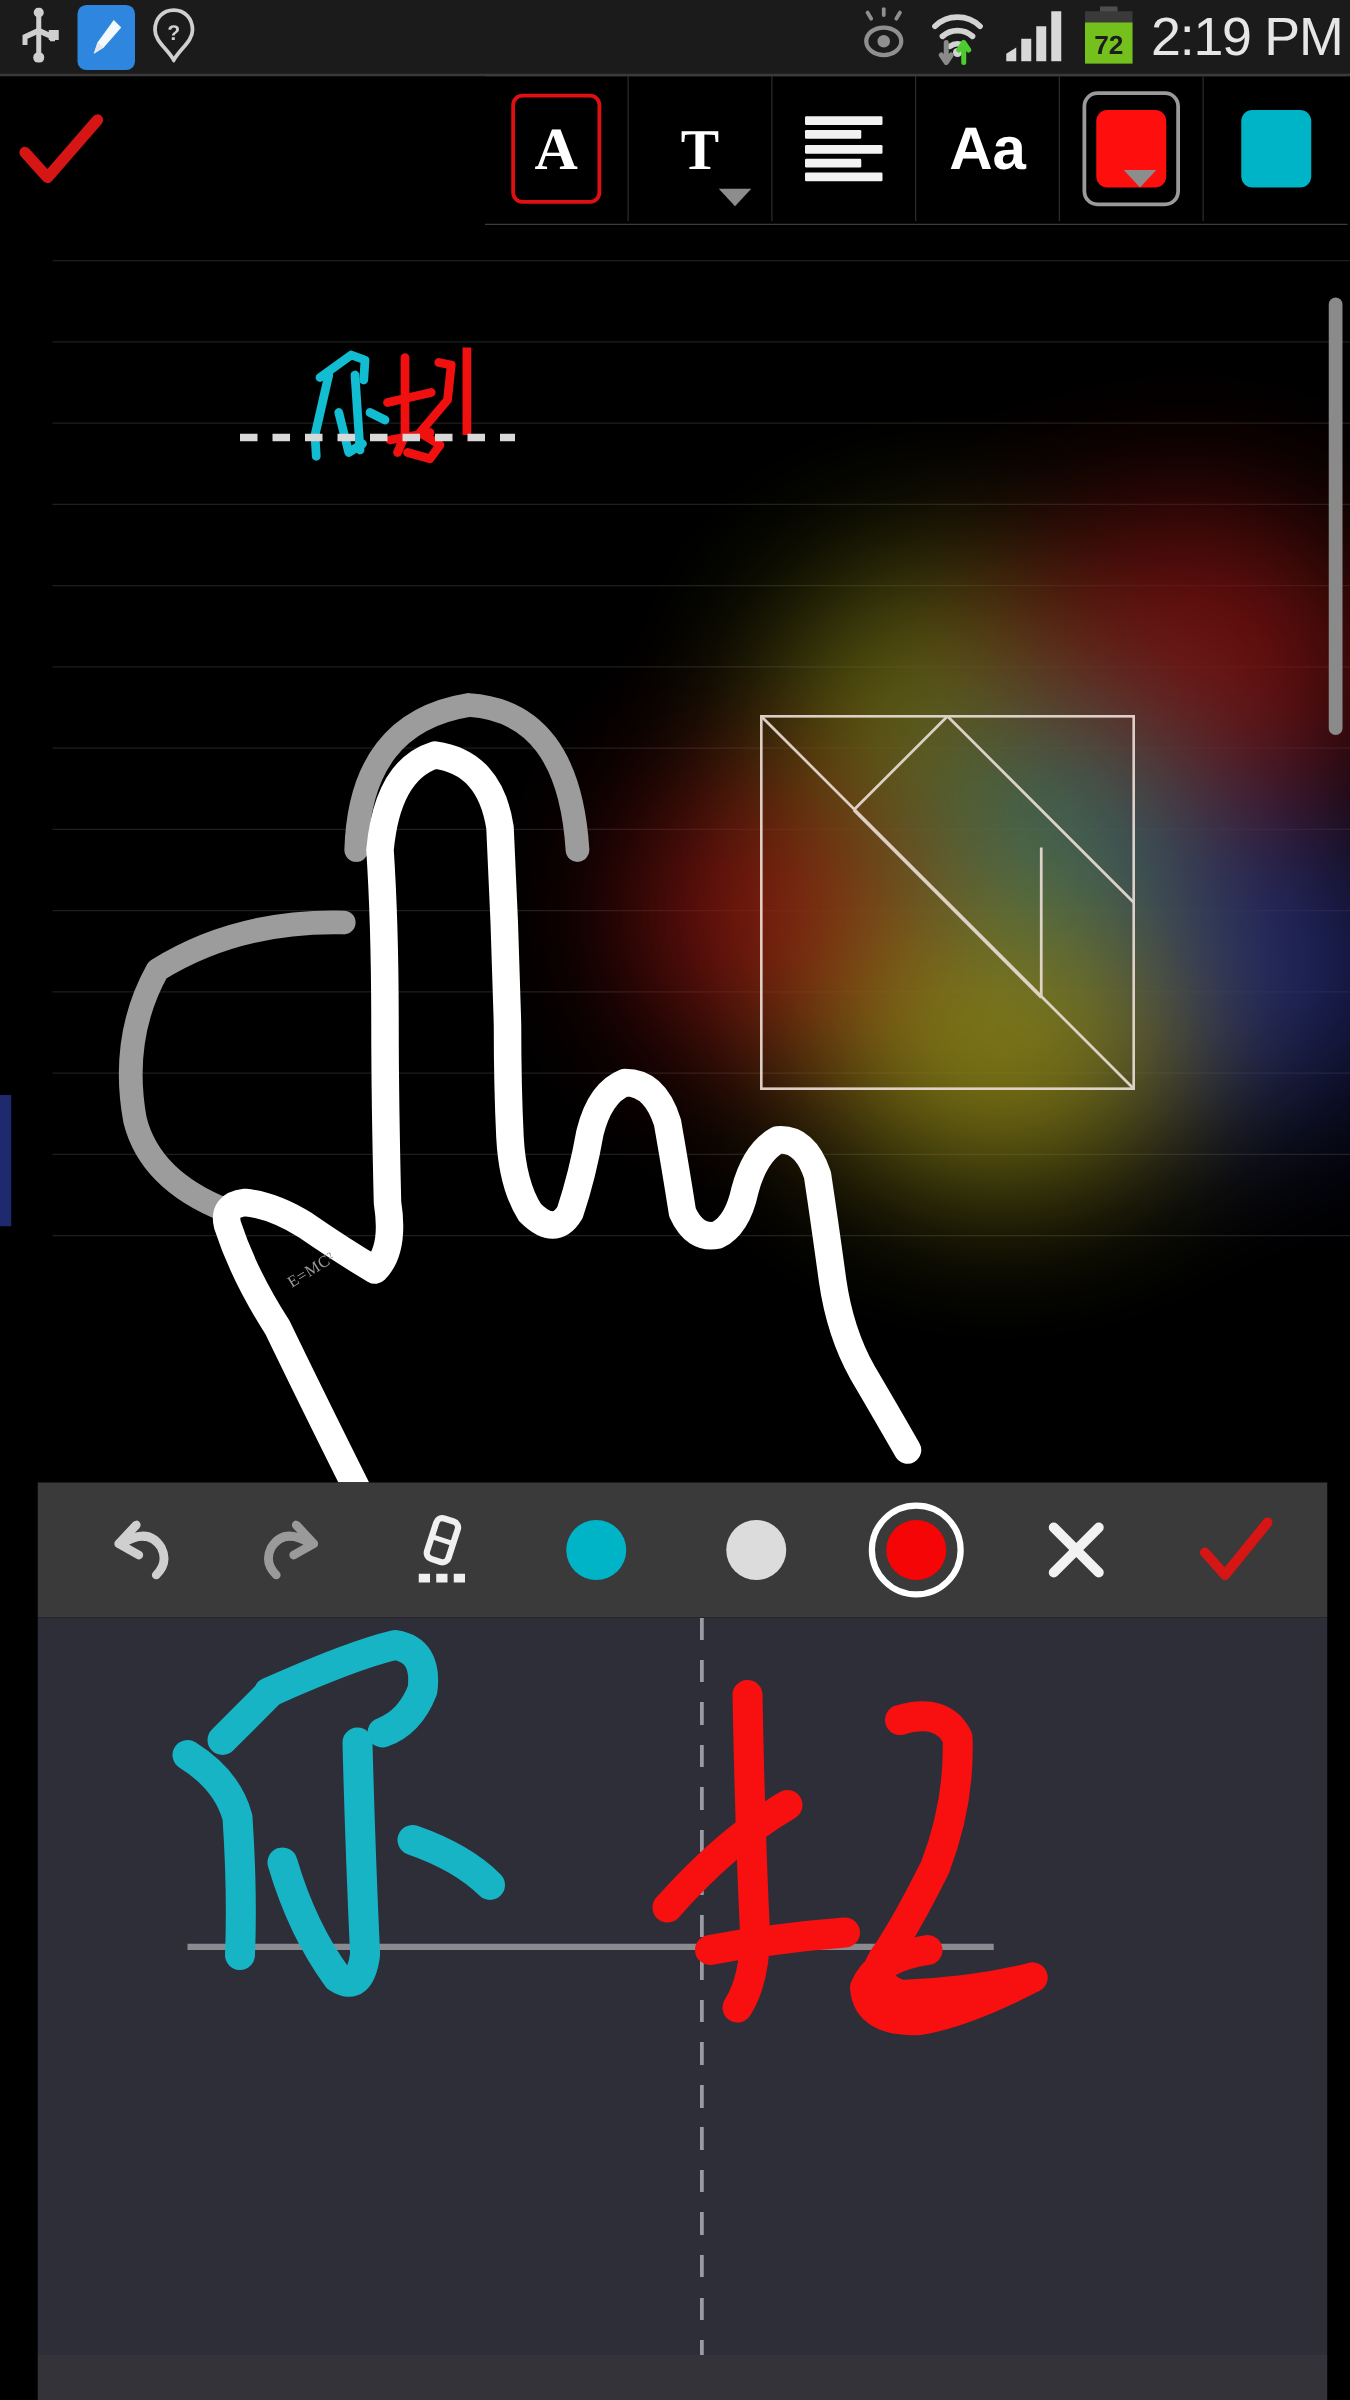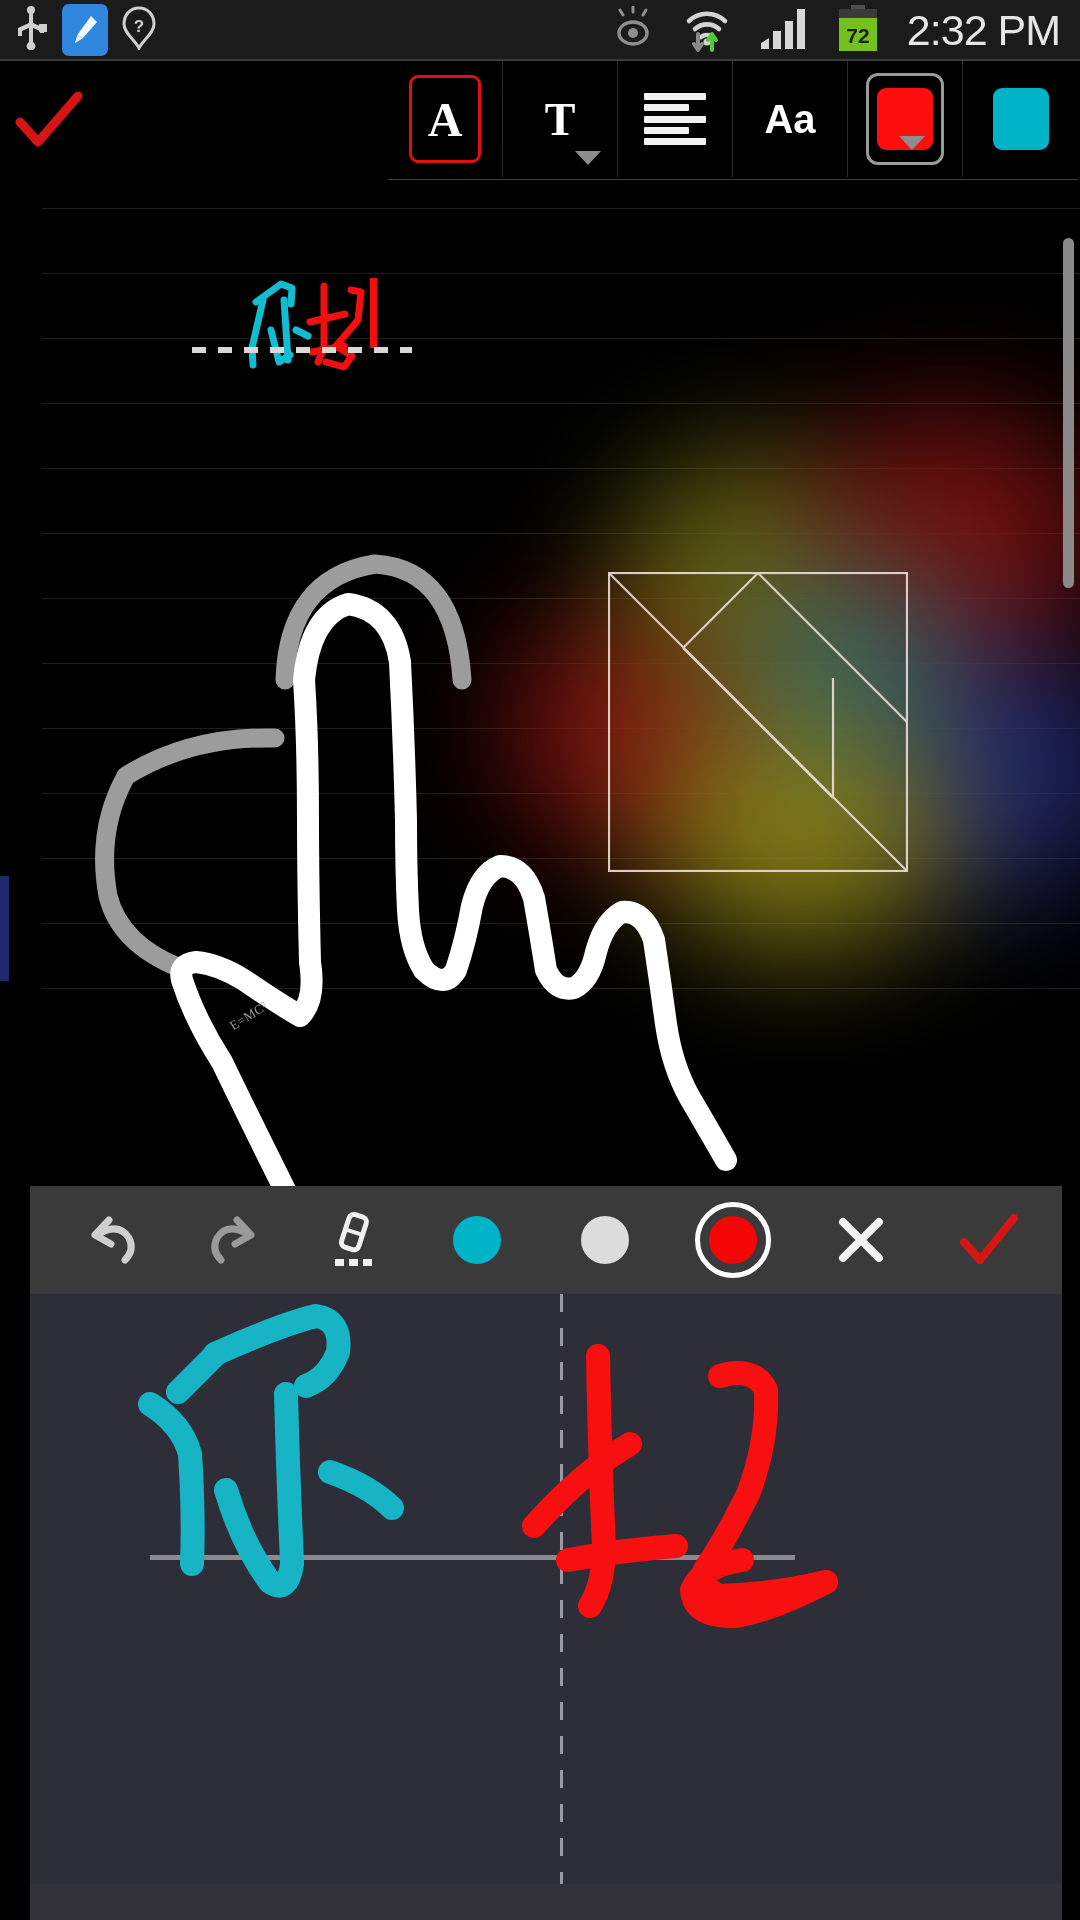--- a/index.html
+++ b/index.html
@@ -3,21 +3,21 @@
 <meta charset="utf-8">
 <style>
   html,body{margin:0;padding:0;background:#000;}
   body{width:1080px;height:1920px;overflow:hidden;font-family:"Liberation Sans",sans-serif;}
   .screen{position:relative;width:1080px;height:1920px;background:#000;overflow:hidden;}
 
   
   .statusbar{position:absolute;left:0;top:0;width:1080px;height:60px;background:#1b1b1b;
              display:flex;align-items:center;}
   .sb-left{display:flex;align-items:center;gap:14px;padding-left:14px;}
-  .sb-right{margin-left:auto;display:flex;align-items:center;gap:28px;padding-right:20px;}
+  .sb-right{margin-left:auto;display:flex;align-items:center;gap:13px;padding-right:6px;}
   .sb-ico{display:block;}
   .sb-clock{color:#e6e6e6;font-size:43px;letter-spacing:-1px;line-height:60px;
             font-family:"Liberation Sans",sans-serif;}
   .cleanicon{width:46px;height:52px;background:#2e86de;border-radius:7px;display:flex;
              align-items:center;justify-content:center;}
   .sb-sep{position:absolute;left:0;top:59px;width:1080px;height:2px;background:#3a3a3a;}
 
   
   .toolbar{position:absolute;left:0;top:62px;width:1080px;height:116px;background:#000;}
   .tb-check{position:absolute;left:14px;top:26px;width:70px;height:64px;}
@@ -33,21 +33,21 @@
            display:flex;align-items:center;justify-content:center;}
   .glyphA{color:#fff;font-size:48px;font-weight:bold;font-family:"Liberation Serif",serif;}
   .glyphT{color:#fff;font-size:46px;font-weight:bold;font-family:"Liberation Serif",serif;}
   .caret{position:absolute;right:16px;bottom:12px;width:0;height:0;
          border-left:13px solid transparent;border-right:13px solid transparent;
          border-top:14px solid #8d8d8d;}
   .alignico{width:62px;height:52px;display:flex;flex-direction:column;justify-content:space-between;}
   .alignico i{display:block;height:7px;background:#f2f2f2;border-radius:1px;}
   .alignico i:nth-child(2){width:72%}
   .alignico i:nth-child(4){width:72%}
-  .glyphAa{color:#fff;font-size:40px;font-weight:bold;font-family:"Liberation Sans",sans-serif;}
+  .glyphAa{color:#fff;font-size:48px;font-weight:bold;font-family:"Liberation Sans",sans-serif;}
   .swatchbox{width:72px;height:86px;border:3px solid #9a9a9a;border-radius:12px;
              display:flex;align-items:center;justify-content:center;position:relative;}
   .swatch{width:56px;height:62px;border-radius:9px;}
   .swatch-plain{width:56px;height:62px;border-radius:9px;}
   .tb-chevron{position:absolute;right:36px;top:182px;}
 
   
   .canvas{position:absolute;left:0;top:180px;width:1080px;height:1006px;background:#000;
           overflow:hidden;}
   .rules{position:absolute;left:42px;top:0;width:1038px;height:1006px;}
@@ -152,21 +152,21 @@
         </svg>
       </span>
       <span class="sb-ico">
         <svg width="42" height="46" viewBox="0 0 42 46">
           <rect x="14" y="0" width="14" height="5" fill="#4e4e4e"></rect>
           <rect x="2" y="4" width="38" height="42" fill="#3a3a3a"></rect>
           <rect x="2" y="13" width="38" height="33" fill="#74c11e"></rect>
           <text x="21" y="38" font-size="21" fill="#1d1d1d" text-anchor="middle" font-family="Liberation Sans, sans-serif" font-weight="bold">72</text>
         </svg>
       </span>
-      <span class="sb-clock">2:32 PM</span>
+      <span class="sb-clock">2:19 PM</span>
     </div>
   </div>
   <div class="sb-sep"></div>
 
   <div class="toolbar">
 
     <div class="tb-check">
       <svg width="70" height="64" viewBox="0 0 70 64">
         <path d="M6 34 L24 54 L64 8" fill="none" stroke="#d61515" stroke-width="9" stroke-linecap="round" stroke-linejoin="round"></path>
       </svg>

